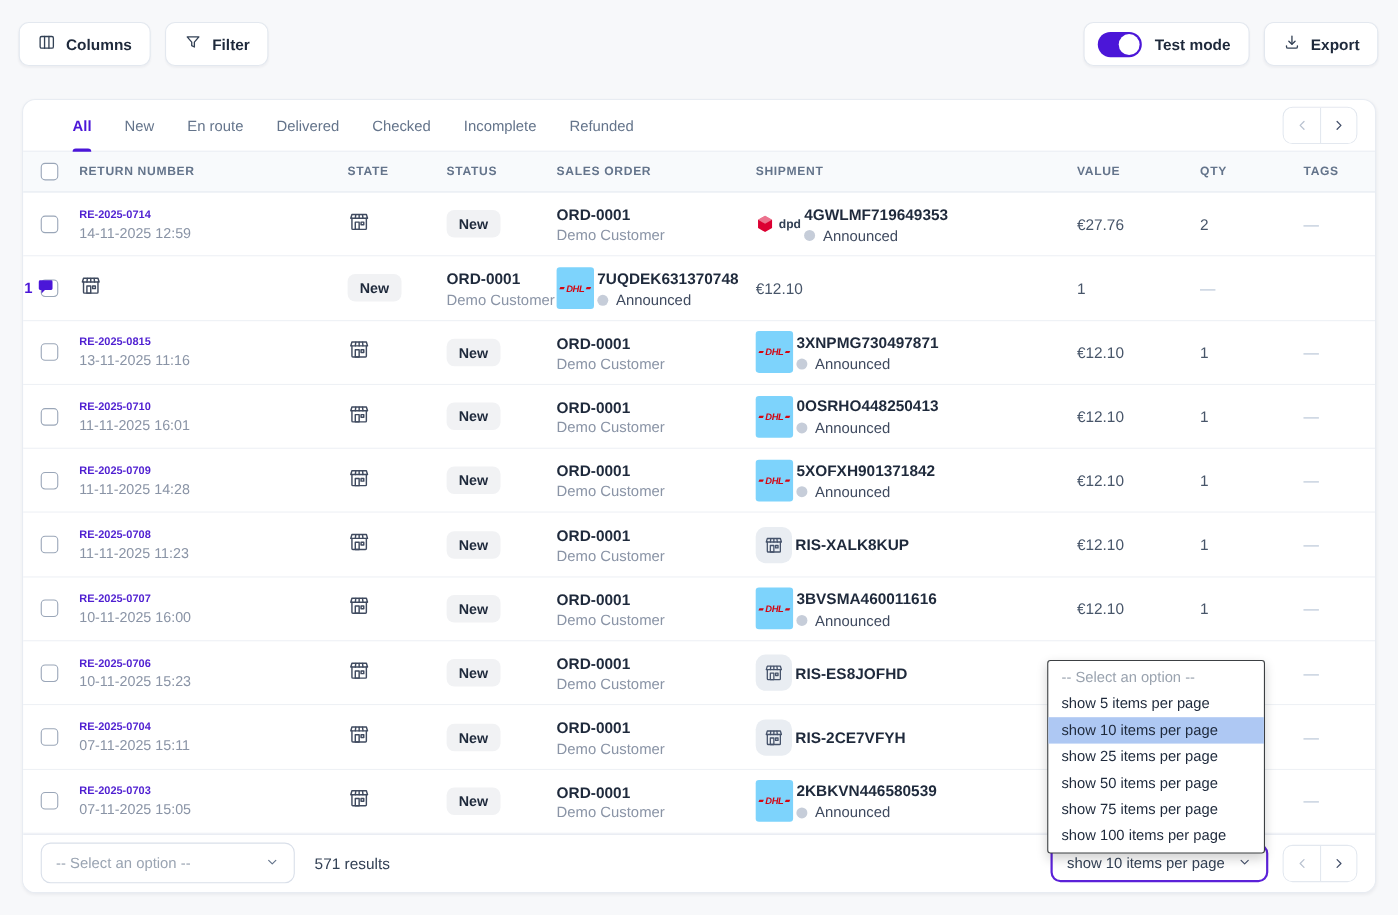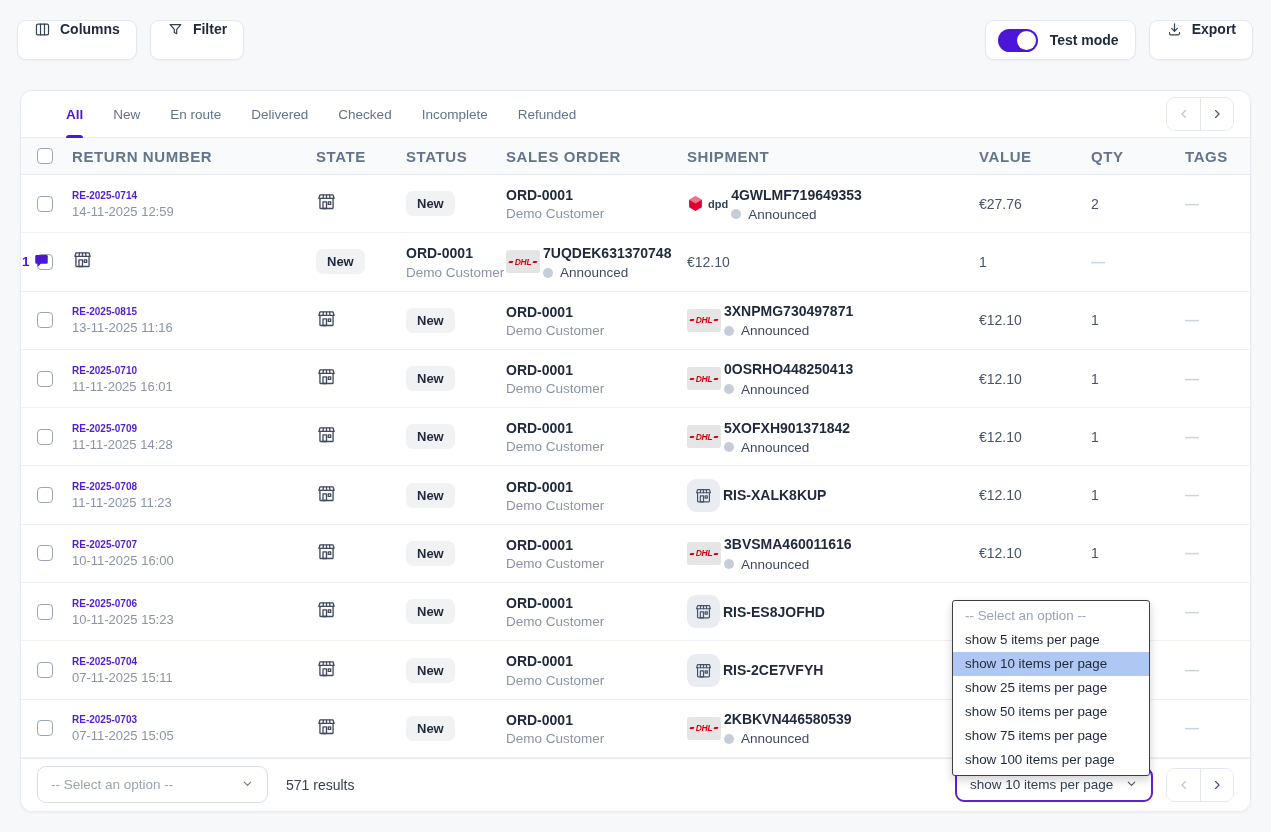--- a/index.html
+++ b/index.html
@@ -3,21 +3,21 @@
 <meta charset="utf-8">
 <style>
   * { margin:0; padding:0; box-sizing:border-box; }
   html,body { width:1271px; height:832px; }
   body { font-family:"Liberation Sans", sans-serif; background:#f7f8fa; position:relative; overflow:hidden; color:#1e293b; }
   .page { position:relative; width:1271px; height:832px; }
 
   
   .toolbar { display:flex; align-items:center; justify-content:space-between; padding:20px 18px 0 17px; }
   .tb-left, .tb-right { display:flex; align-items:center; gap:13px; }
-  .btn { display:flex; gap:9px; background:#fff; border:1px solid #e3e8ef; border-radius:9px;
+  .btn { display:flex; align-items:center; gap:9px; background:#fff; border:1px solid #e3e8ef; border-radius:9px;
          height:40px; padding:0 16px; font-size:14px; font-weight:600; color:#1e293b; cursor:pointer;
          box-shadow:0 1px 2px rgba(16,24,40,.04); }
   .btn svg { width:17px; height:17px; stroke:#334155; fill:none; stroke-width:1.7; stroke-linecap:round; stroke-linejoin:round; }
   .testmode { display:flex; align-items:center; gap:12px; background:#fff; border:1px solid #e3e8ef; border-radius:9px;
               height:40px; padding:0 16px 0 12px; font-size:14px; font-weight:600; box-shadow:0 1px 2px rgba(16,24,40,.04); }
   .toggle { width:40px; height:23px; border-radius:12px; background:#4b16d8; position:relative; cursor:pointer; }
   .toggle .knob { position:absolute; right:2px; top:2px; width:19px; height:19px; border-radius:50%; background:#fff; }
 
   
   .card { position:absolute; left:20px; top:90px; width:1231px; height:722px; background:#fff;
@@ -33,39 +33,39 @@
   .pager { display:flex; border:1px solid #e3e8ef; border-radius:9px; overflow:hidden; background:#fff; }
   .pager-btn { width:33px; height:32px; display:flex; align-items:center; justify-content:center; cursor:pointer; background:#fff; }
   .pager-btn + .pager-btn { border-left:1px solid #e3e8ef; }
   .pager-btn svg { width:14px; height:14px; fill:none; stroke-width:2; stroke-linecap:round; stroke-linejoin:round; }
   .pager-btn.disabled svg { stroke:#b9c2d0; }
   .pager-btn.enabled svg { stroke:#44506a; }
 
   
   .grid { display:grid; grid-template-columns:51px 244px 90px 100px 181px 292px 112px 94px 1fr; align-items:center; }
   .thead { height:37px; background:#f8fafc; border-bottom:1px solid #e5eaf1; flex:none; }
-  .th { font-size:15px; font-weight:700; letter-spacing:.6px; color:#64748b; text-transform:uppercase; }
+  .th { font-size:11px; font-weight:700; letter-spacing:.6px; color:#64748b; text-transform:uppercase; }
   .cb { width:16px; height:16px; border:1.5px solid #9aa6b8; border-radius:4px; background:#fff; margin-left:16px; cursor:pointer; }
   .tbody { flex:none; }
   .row { height:58.3px; border-bottom:1px solid #eef1f5; }
   .rn-link { color:#4f1fd1; font-size:10px; font-weight:700; text-decoration:none; cursor:pointer; display:block; line-height:1.3; }
   .rn-date { color:#8a94a6; font-size:13px; margin-top:2px; }
   .state-cell { position:relative; display:flex; align-items:center; }
   .notes-badge { position:absolute; left:-50px; display:flex; align-items:center; gap:4px; color:#4b16d8; font-size:13.5px; font-weight:600; cursor:pointer; }
   .notes-badge svg { width:15px; height:15px; fill:#4b16d8; }
   .store-icon svg { width:21px; height:21px; stroke:#3f4a5f; fill:none; stroke-width:1.5; stroke-linecap:round; stroke-linejoin:round; }
   .badge-new { display:inline-block; background:#f1f2f4; border-radius:7px; padding:5px 11px; font-size:13px; font-weight:600; color:#1e293b; }
   .so-main { font-size:14px; font-weight:700; line-height:1.3; }
   .so-sub { font-size:13.5px; color:#8a94a6; margin-top:2px; }
   .ship-cell { display:flex; align-items:center; gap:3px; }
   .carrier { display:none; align-items:center; justify-content:center; flex:none; }
   .carrier-dpd { gap:4px; }
   .carrier-dpd svg { width:17px; height:17px; }
   .carrier-dpd .dpd-label { font-size:11px; font-weight:700; color:#334155; }
-  .carrier-dhl { width:34px; height:23px; background:#e5e5e5; border-radius:3px; }
+  .carrier-dhl { width:34px; height:38px; background:#7dd3fc; border-radius:3px; }
   .dhl-word { font-style:italic; font-weight:800; font-size:8.5px; color:#d40511; letter-spacing:-.3px; display:flex; align-items:center; }
   .dhl-word::before,.dhl-word::after { content:""; display:inline-block; width:4px; height:1.8px; background:#d40511; margin:0 1.5px; transform:skewX(-25deg); }
   .carrier-store { width:33px; height:33px; background:#e9edf2; border-radius:9px; }
   .carrier-store svg { width:19px; height:19px; stroke:#46536b; fill:none; stroke-width:1.5; stroke-linecap:round; stroke-linejoin:round; }
   .track { font-size:14px; font-weight:700; line-height:1.3; }
   .ship-status { display:flex; align-items:center; gap:7px; margin-top:3px; }
   .ship-dot { width:10px; height:10px; border-radius:50%; background:#c6cdd9; }
   .ship-status-text { font-size:13.5px; color:#3f4a5f; }
   .val { font-size:14px; color:#475569; }
   .qty { font-size:14px; color:#475569; }

